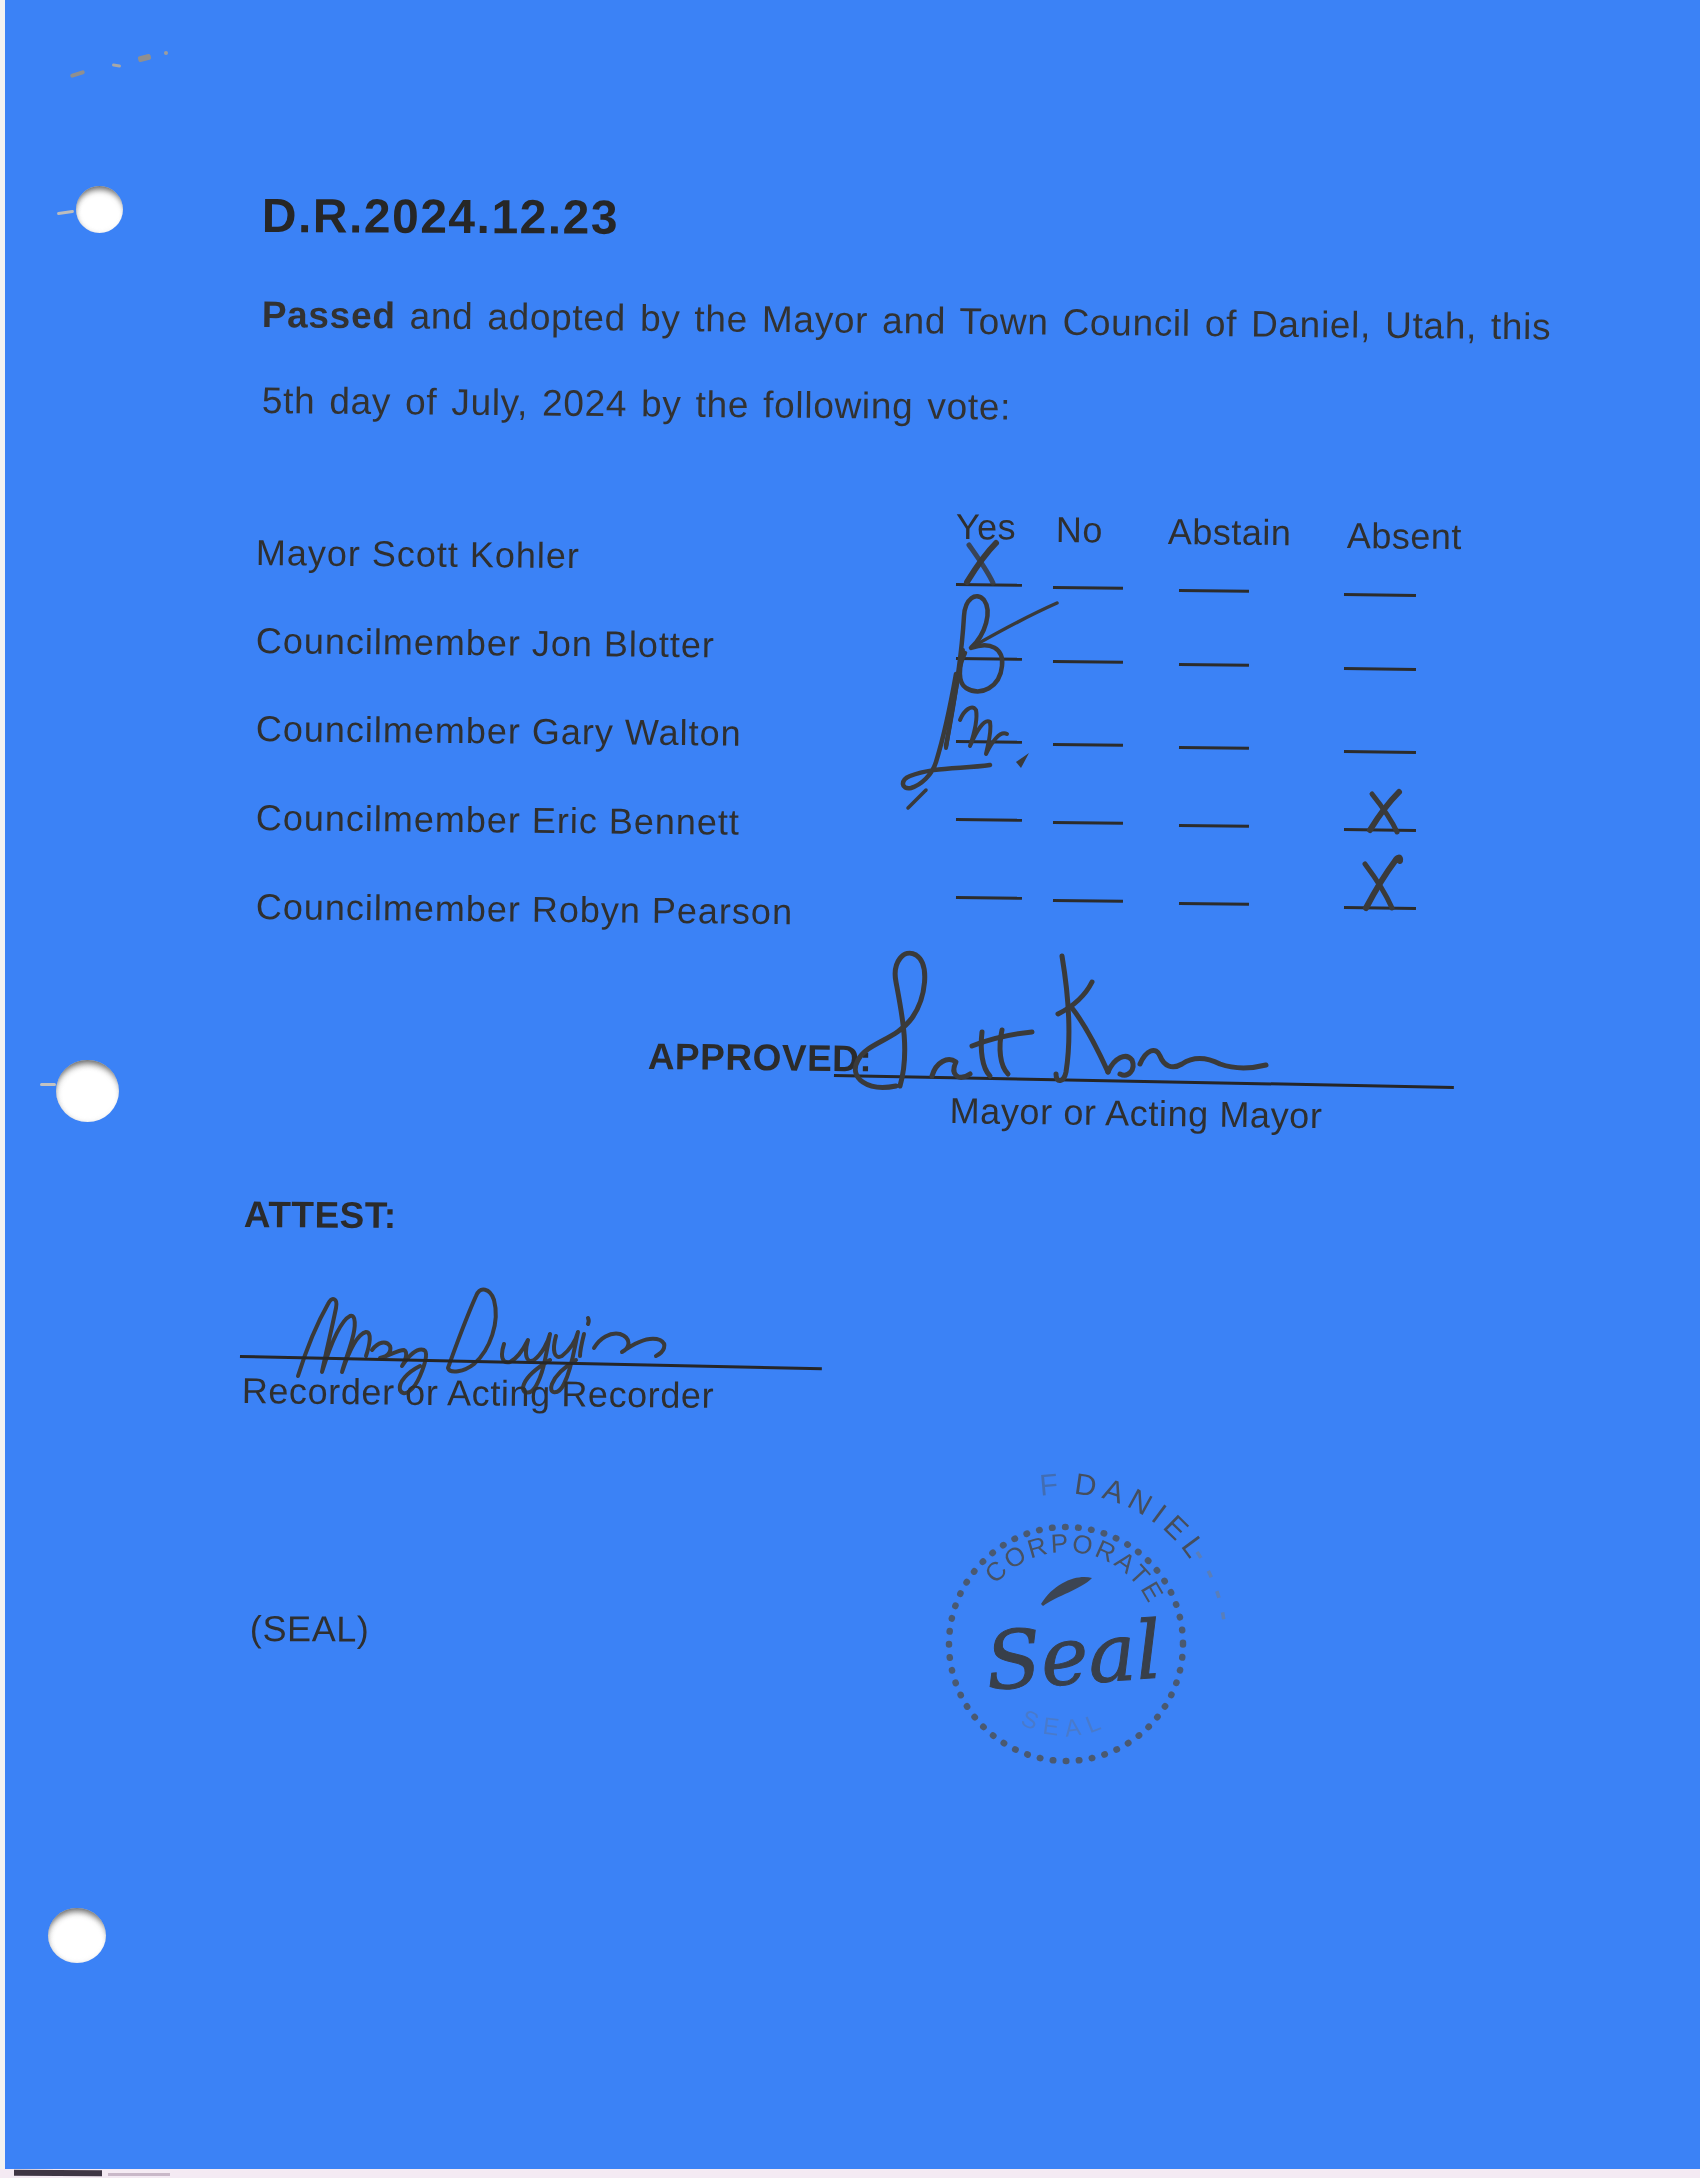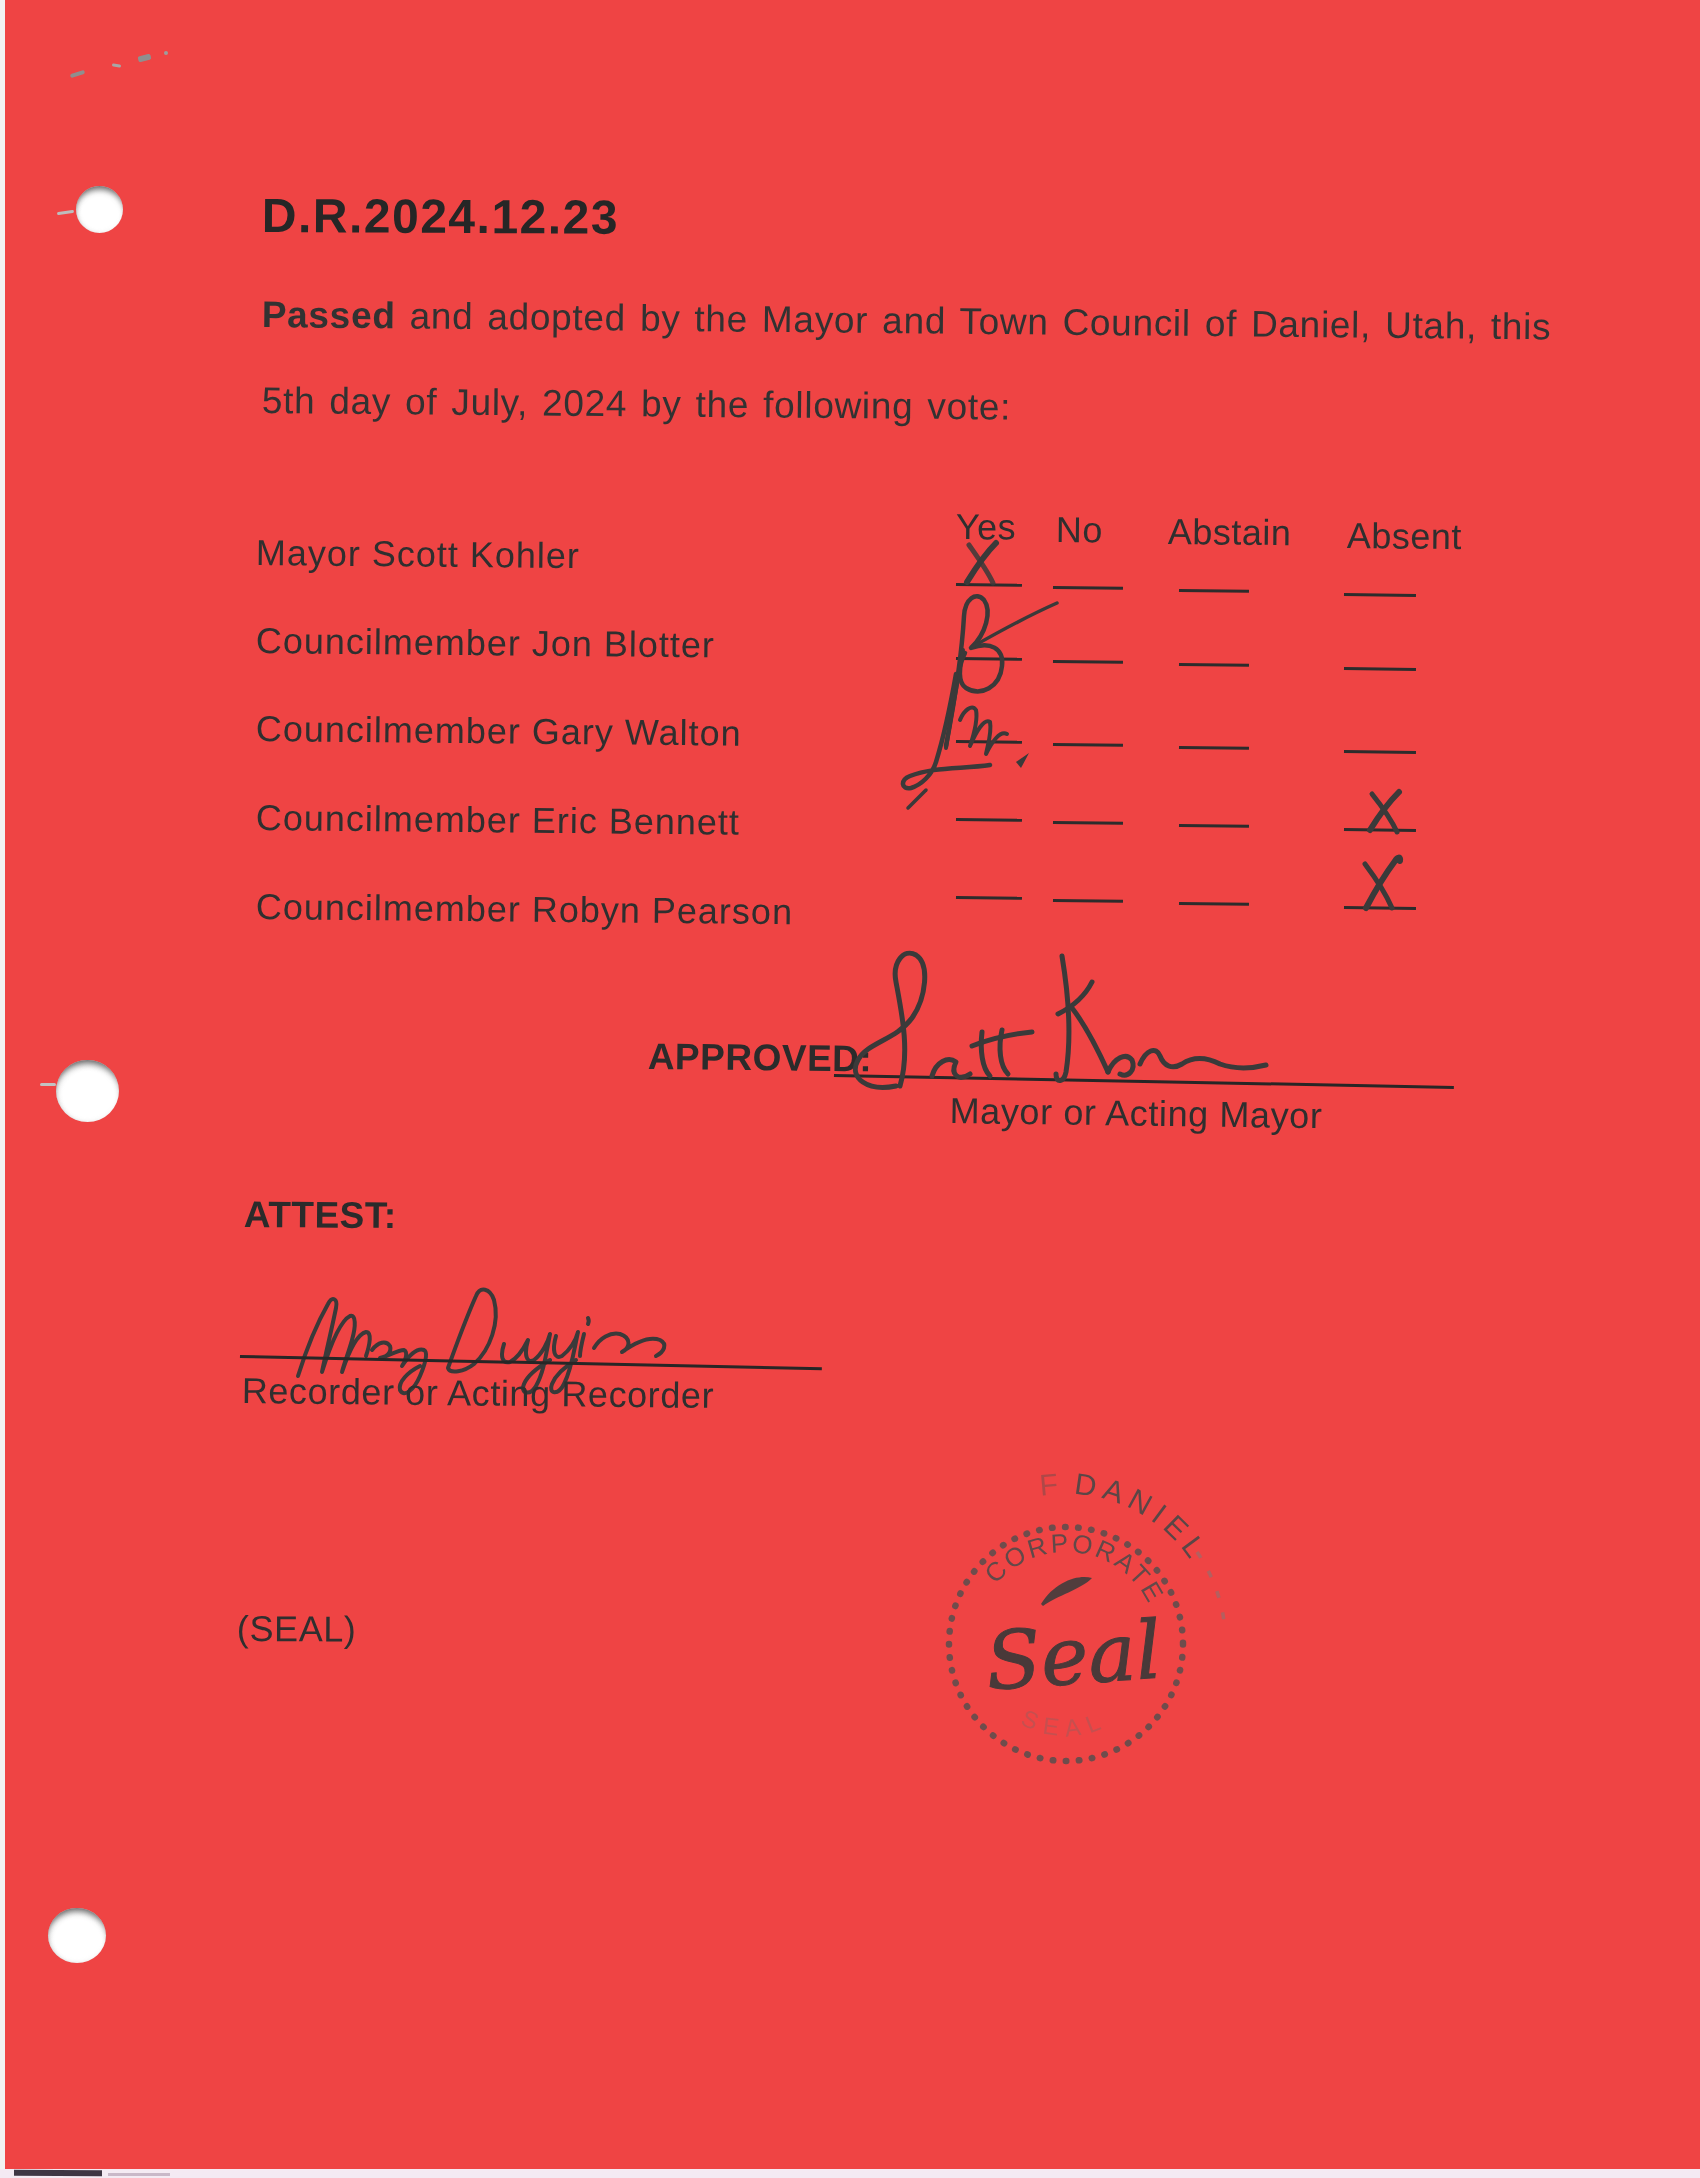--- a/index.html
+++ b/index.html
@@ -1,17 +1,17 @@
 <!DOCTYPE html>
 <html><head>
 <meta charset="utf-8">
 <style>
   html,body{margin:0;padding:0;background:#e9e9e9;}
   .page{
-    position:relative;width:1700px;height:2178px;background:#ef4444;
+    position:relative;width:1700px;height:2178px;background:#3b82f6;
     overflow:hidden;font-family:"Liberation Sans",sans-serif;color:#2f2f2f;
   }
   .abs{position:absolute;white-space:nowrap;}
   .doc-title{font-size:48px;font-weight:bold;letter-spacing:1.5px;color:#262626;transform:rotate(.3deg);transform-origin:left top;}
   .body-text{font-size:37px;letter-spacing:.7px;word-spacing:3px;color:#323232;transform-origin:left top;}
   .bold{font-weight:bold;}
   .col-header{font-size:36px;letter-spacing:.5px;transform:rotate(.5deg);transform-origin:left top;}
   .row-label{font-size:36px;letter-spacing:1px;transform:rotate(.55deg);transform-origin:left top;}
   .vote-line{position:absolute;height:3px;background:#2c2c2c;transform:rotate(.7deg);transform-origin:left top;}
   .sig-line{position:absolute;height:3px;background:#262626;transform-origin:left top;}
@@ -146,21 +146,21 @@
       <path d="M 212 66 C 208 78 210 86 218 84 C 226 80 232 70 236 62 C 232 76 234 86 242 82 C 250 76 256 64 258 56 C 254 76 252 94 244 108 C 238 118 228 116 232 106 C 236 96 248 88 258 82"></path>
       <path d="M 264 58 C 260 72 262 82 270 78 C 278 72 284 62 286 54 C 282 72 280 90 272 106 C 266 118 256 116 260 106 C 264 96 274 88 284 82"></path>
       <path d="M 292 56 C 290 64 288 72 288 78 M 296 40 C 297 42 297 44 296 46"></path>
       <path d="M 302 70 C 308 60 318 54 328 56 C 340 60 338 70 330 74 C 344 64 358 58 368 62 C 376 66 372 74 364 78"></path>
     </g>
   </svg>
 
   <div class="sig-line" style="left:240px;top:1355px;width:582px;transform:rotate(1.2deg);"></div>
   <div class="abs under-label" style="left:242px;top:1370px;transform:rotate(.6deg);">Recorder or Acting Recorder</div>
 
-  <div class="abs under-label" style="left:237px;top:1608px;transform:rotate(.3deg);">(SEAL)</div>
+  <div class="abs under-label" style="left:250px;top:1608px;transform:rotate(.3deg);">(SEAL)</div>
 
   <svg style="left:895px;top:1468px;" width="360" height="372" viewBox="0 0 360 372">
     <defs>
       <path id="arcOuter" d="M 21 176 A 150 150 0 1 1 321 176"></path>
       <path id="arcInner" d="M 79 176 A 92 92 0 1 1 263 176"></path>
       <path id="arcBottom" d="M 79 176 A 92 92 0 0 0 263 176"></path>
     </defs>
     <circle cx="171" cy="176" r="117" fill="none" stroke="#4f4f4f" stroke-width="6.5" stroke-dasharray="0.5 12.6" stroke-linecap="round" opacity=".8"></circle>
     <path d="M 302 84 A 160 160 0 0 1 330 162" fill="none" stroke="#7a7a7a" stroke-width="3.5" stroke-dasharray="7 15" opacity=".5"></path>
     <text font-family="Liberation Sans, sans-serif" font-size="30" letter-spacing="6" fill="#4e4e4e" opacity=".4">

